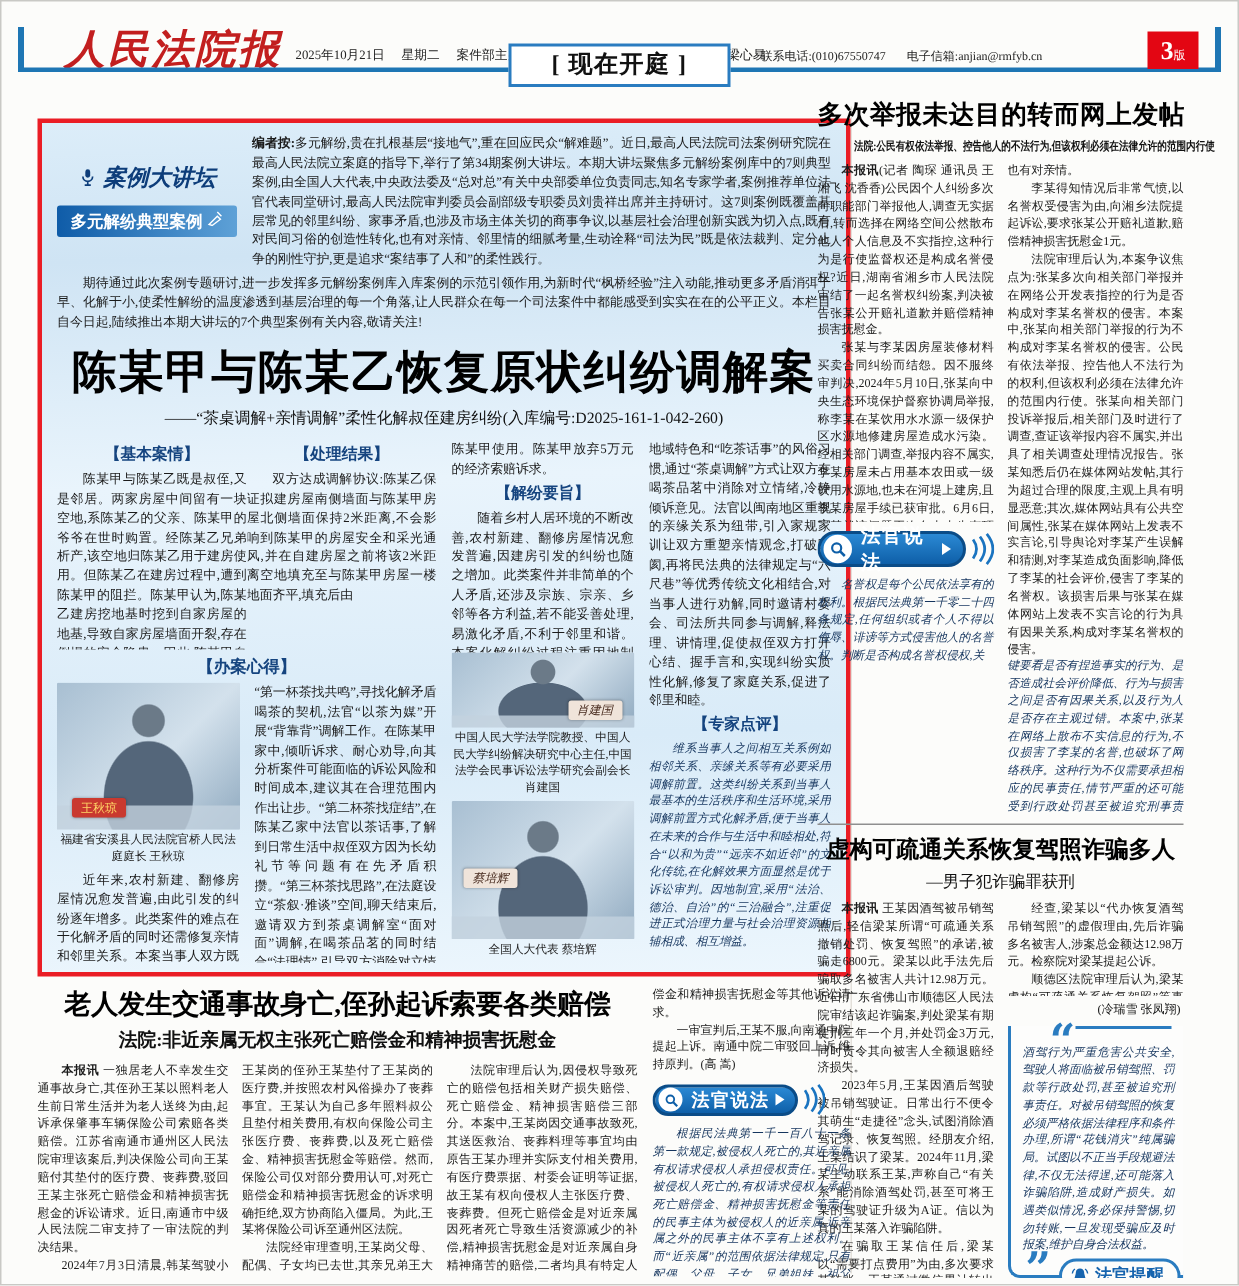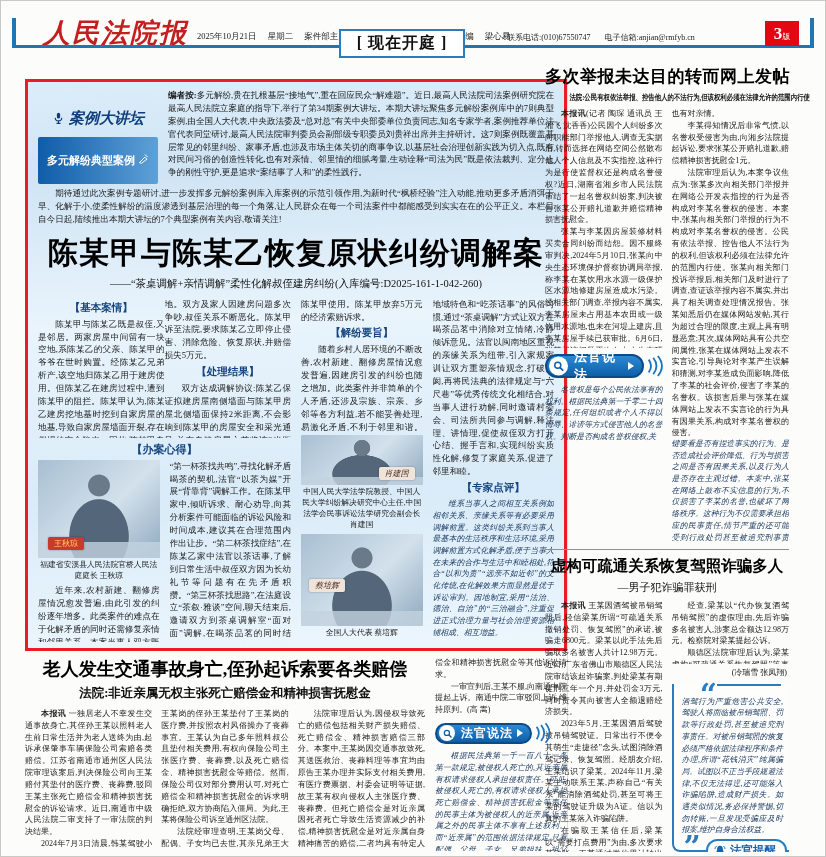--- a/index.html
+++ b/index.html
@@ -12,34 +12,34 @@
   .infoline{position:absolute;left:196px;top:30px;font-size:8.5px;color:#222;white-space:nowrap;}
   .infoline span{margin-right:9px;}
   .contact{position:absolute;left:506px;top:31px;font-size:8px;color:#222;white-space:nowrap;}
   .contact span{margin-right:12px;}
   .hline{position:absolute;left:12px;right:12px;top:44px;height:3px;background:#1e76b4;}
   .vbar{position:absolute;top:17px;width:4px;height:30px;background:#1e76b4;}
   .vbar.l{left:11px;} .vbar.r{right:11px;}
   .pagebox{position:absolute;right:26px;top:20px;width:34px;height:25px;background:#e30613;
            color:#fff;text-align:center;line-height:25px;font-weight:normal;}
   .pagebox b{font-size:17px;} .pagebox i{font-style:normal;font-size:8px;}
-  .banner{position:absolute;left:338px;top:28px;width:126px;height:29px;background:#fff;
+  .banner{position:absolute;left:338px;top:28px;width:148px;height:29px;background:#fff;
           border:2px solid #2a7cc0;z-index:3;display:flex;align-items:center;justify-content:center;
           font-size:16px;font-weight:bold;letter-spacing:1px;color:#111;box-sizing:border-box;}
   .vsep{position:absolute;left:566px;top:70px;height:778px;width:1px;background:#e3e0da;}
   
   .redbox{position:absolute;left:24px;top:78px;width:542px;height:572px;box-sizing:border-box;
           border:3px solid #ea1d25;
           background:linear-gradient(178deg,#dcedf9 0%,#cfe4f4 16%,#e9f4fc 42%,#d9ebf8 72%,#ecf6fd 100%);
           padding:7px 10px 6px;display:flex;flex-direction:column;overflow:hidden;}
   .m-toprow{display:flex;gap:10px;}
   .m-badge{width:120px;flex:none;text-align:center;padding-top:20px;}
   .badge-t1{font-size:15px;font-weight:bold;font-style:italic;color:#0d3d7a;white-space:nowrap;}
   .badge-t2{margin-top:9px;background:linear-gradient(90deg,#0f5ca8,#5ea1d7);color:#fff;
-            font-size:11px;font-weight:bold;padding:16px 2px;border-radius:2px;white-space:nowrap;
+            font-size:11px;font-weight:bold;padding:3px 2px;border-radius:2px;white-space:nowrap;
             display:flex;align-items:flex-start;justify-content:center;gap:3px;}
   .m-note{font-size:8.6px;line-height:1.5;text-align:justify;color:#1a1a1a;margin:0;}
   .m-note1{flex:1;}
   .m-note2{margin-top:3px;}
   .m-title{text-align:center;font-size:30px;font-weight:bold;letter-spacing:1px;margin:7px 0 3px;color:#000;white-space:nowrap;}
   .m-sub{text-align:center;font-size:10.5px;margin:0 0 7px;color:#111;}
   .m-body{display:flex;gap:10px;flex:1;overflow:hidden;}
   .m-half{flex:1;display:flex;flex-direction:column;min-width:0;}
   .m-row1{display:flex;gap:0;height:140px;overflow:hidden;}
   .m-row2{display:flex;gap:10px;flex:1;overflow:hidden;}
@@ -156,21 +156,20 @@
 
     <div class="m-body">
 
       <div class="m-half">
         <div class="m-row1">
           <div class="mcol">
             <div class="sec-h">【基本案情】</div>
             <p class="bp ind">陈某甲与陈某乙既是叔侄,又是邻居。两家房屋中间留有一块空地,系陈某乙的父亲、陈某甲的爷爷在世时购置。经陈某乙兄弟析产,该空地归陈某乙用于建房使用。但陈某乙在建房过程中,遭到陈某甲的阻拦。陈某甲认为,陈某乙建房挖地基时挖到自家房屋的地基,导致自家房屋墙面开裂,存在倒塌的安全隐患。因此,陈某甲自行操作铲土机破坏平土</p>
           </div>
           <div class="mcol">
-            <p class="bp">地。双方及家人因建房问题多次争吵,叔侄关系不断恶化。陈某甲诉至法院,要求陈某乙立即停止侵害、消除危险、恢复原状,并赔偿损失5万元。</p>
             <div class="sec-h">【处理结果】</div>
             <p class="bp ind">双方达成调解协议:陈某乙保证拟建房屋南侧墙面与陈某甲房屋北侧墙面保持2米距离,不会影响到陈某甲的房屋安全和采光通风,并在自建房屋之前将该2米距离空地填充至与陈某甲房屋一楼地面齐平,填充后由</p>
           </div>
         </div>
         <div class="xinde-h">【办案心得】</div>
         <div class="m-row2">
           <div class="mcol">
             <div class="ph" style="height:98px">
               <span class="card red" style="bottom:8px;left:10px">王秋琼</span>
             </div>

